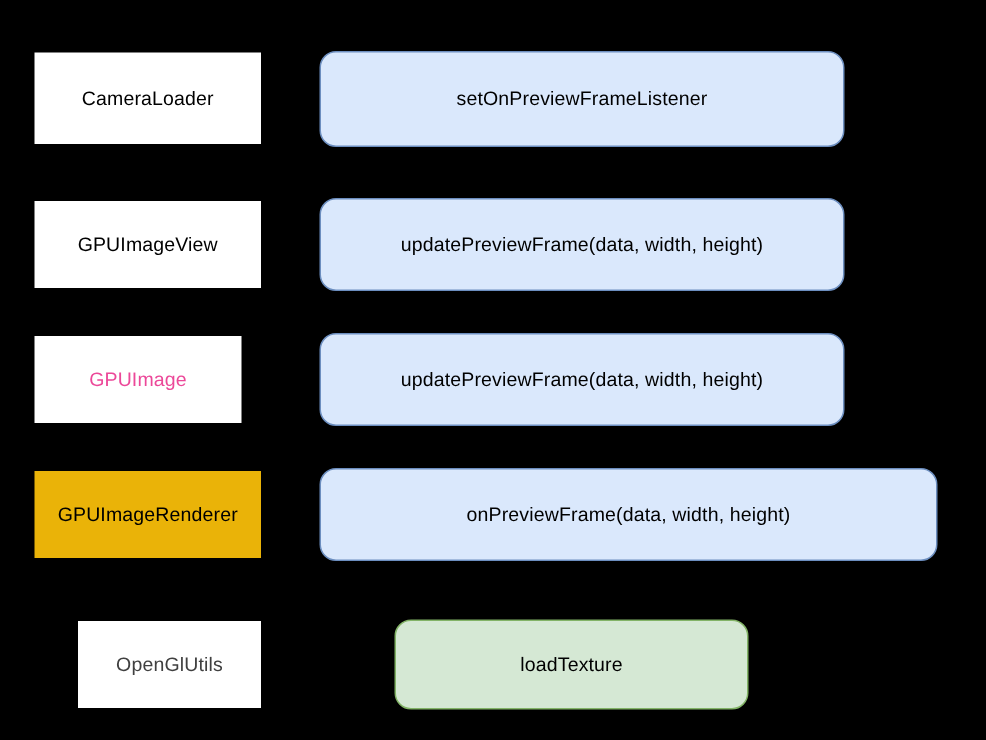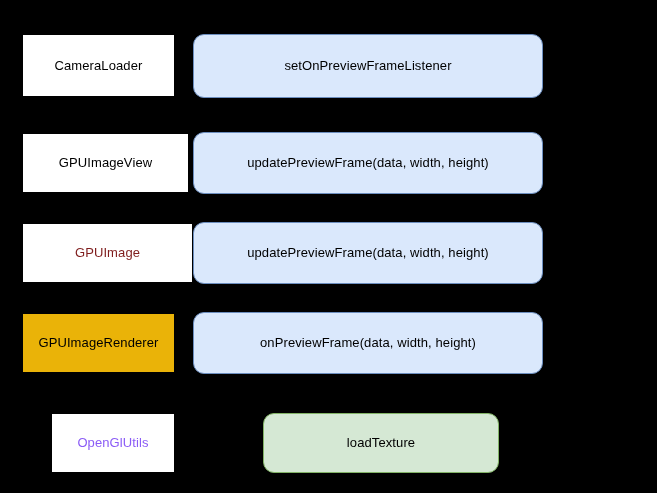--- a/index.html
+++ b/index.html
@@ -30,20 +30,21 @@
   }
   .node-actor {
     background: #ffffff;
     border: 0px solid transparent;
     border-radius: 0px;
   }
   .node-call {
     background: #dae8fc;
     border: 1px solid #6c8ebf;
     border-radius: 11px;
+    margin-left: 20px;
   }
   .node-util {
     background: #d5e8d4;
     border: 1px solid #82b366;
     border-radius: 11px;
   }
   .node-label {
     display: block;
     text-align: center;
   }
@@ -53,41 +54,41 @@
 
 <div id="canvas" style="background: rgb(0, 0, 0);">
 
   <div class="node node-actor" id="actor-0" style="left: 23px; top: 35px; width: 151px; height: 61px; background: rgb(255, 255, 255); color: rgb(0, 0, 0);">
     <span class="node-label">CameraLoader</span>
   </div>
   <div class="node node-call" id="call-0" style="left: 193px; top: 34px; width: 350px; height: 64px; background: rgb(218, 232, 252); border-color: rgb(108, 142, 191);">
     <span class="node-label">setOnPreviewFrameListener</span>
   </div>
 
-  <div class="node node-actor" id="actor-1" style="left: 23px; top: 134px; width: 165px; height: 58px; background: rgb(255, 255, 255); color: rgb(0, 0, 0);">
+  <div class="node node-actor" id="actor-1" style="left: 23px; top: 134px; width: 151px; height: 58px; background: rgb(255, 255, 255); color: rgb(0, 0, 0);">
     <span class="node-label">GPUImageView</span>
   </div>
   <div class="node node-call" id="call-1" style="left: 193px; top: 132px; width: 350px; height: 62px; background: rgb(218, 232, 252); border-color: rgb(108, 142, 191);">
     <span class="node-label">updatePreviewFrame(data, width, height)</span>
   </div>
 
-  <div class="node node-actor" id="actor-2" style="left: 23px; top: 224px; width: 169px; height: 58px; background: rgb(255, 255, 255); color: #7f1d1d;">
+  <div class="node node-actor" id="actor-2" style="left: 23px; top: 224px; width: 138px; height: 58px; background: rgb(255, 255, 255); color: #ec4899;">
     <span class="node-label">GPUImage</span>
   </div>
   <div class="node node-call" id="call-2" style="left: 193px; top: 222px; width: 350px; height: 62px; background: rgb(218, 232, 252); border-color: rgb(108, 142, 191);">
     <span class="node-label">updatePreviewFrame(data, width, height)</span>
   </div>
 
   <div class="node node-actor" id="actor-3" style="left: 23px; top: 314px; width: 151px; height: 58px; background: #eab308; color: rgb(0, 0, 0);">
     <span class="node-label">GPUImageRenderer</span>
   </div>
-  <div class="node node-call" id="call-3" style="left: 193px; top: 312px; width: 350px; height: 62px; background: rgb(218, 232, 252); border-color: rgb(108, 142, 191);">
+  <div class="node node-call" id="call-3" style="left: 193px; top: 312px; width: 412px; height: 62px; background: rgb(218, 232, 252); border-color: rgb(108, 142, 191);">
     <span class="node-label">onPreviewFrame(data, width, height)</span>
   </div>
 
-  <div class="node node-actor" id="actor-4" style="left: 52px; top: 414px; width: 122px; height: 58px; background: rgb(255, 255, 255); color: #8b5cf6;">
+  <div class="node node-actor" id="actor-4" style="left: 52px; top: 414px; width: 122px; height: 58px; background: rgb(255, 255, 255); color: #404040;">
     <span class="node-label">OpenGlUtils</span>
   </div>
   <div class="node node-util" id="call-4" style="left: 263px; top: 413px; width: 236px; height: 60px; background: rgb(213, 232, 212); border-color: rgb(130, 179, 102);">
     <span class="node-label">loadTexture</span>
   </div>
 
 </div>
 
 </body></html>

